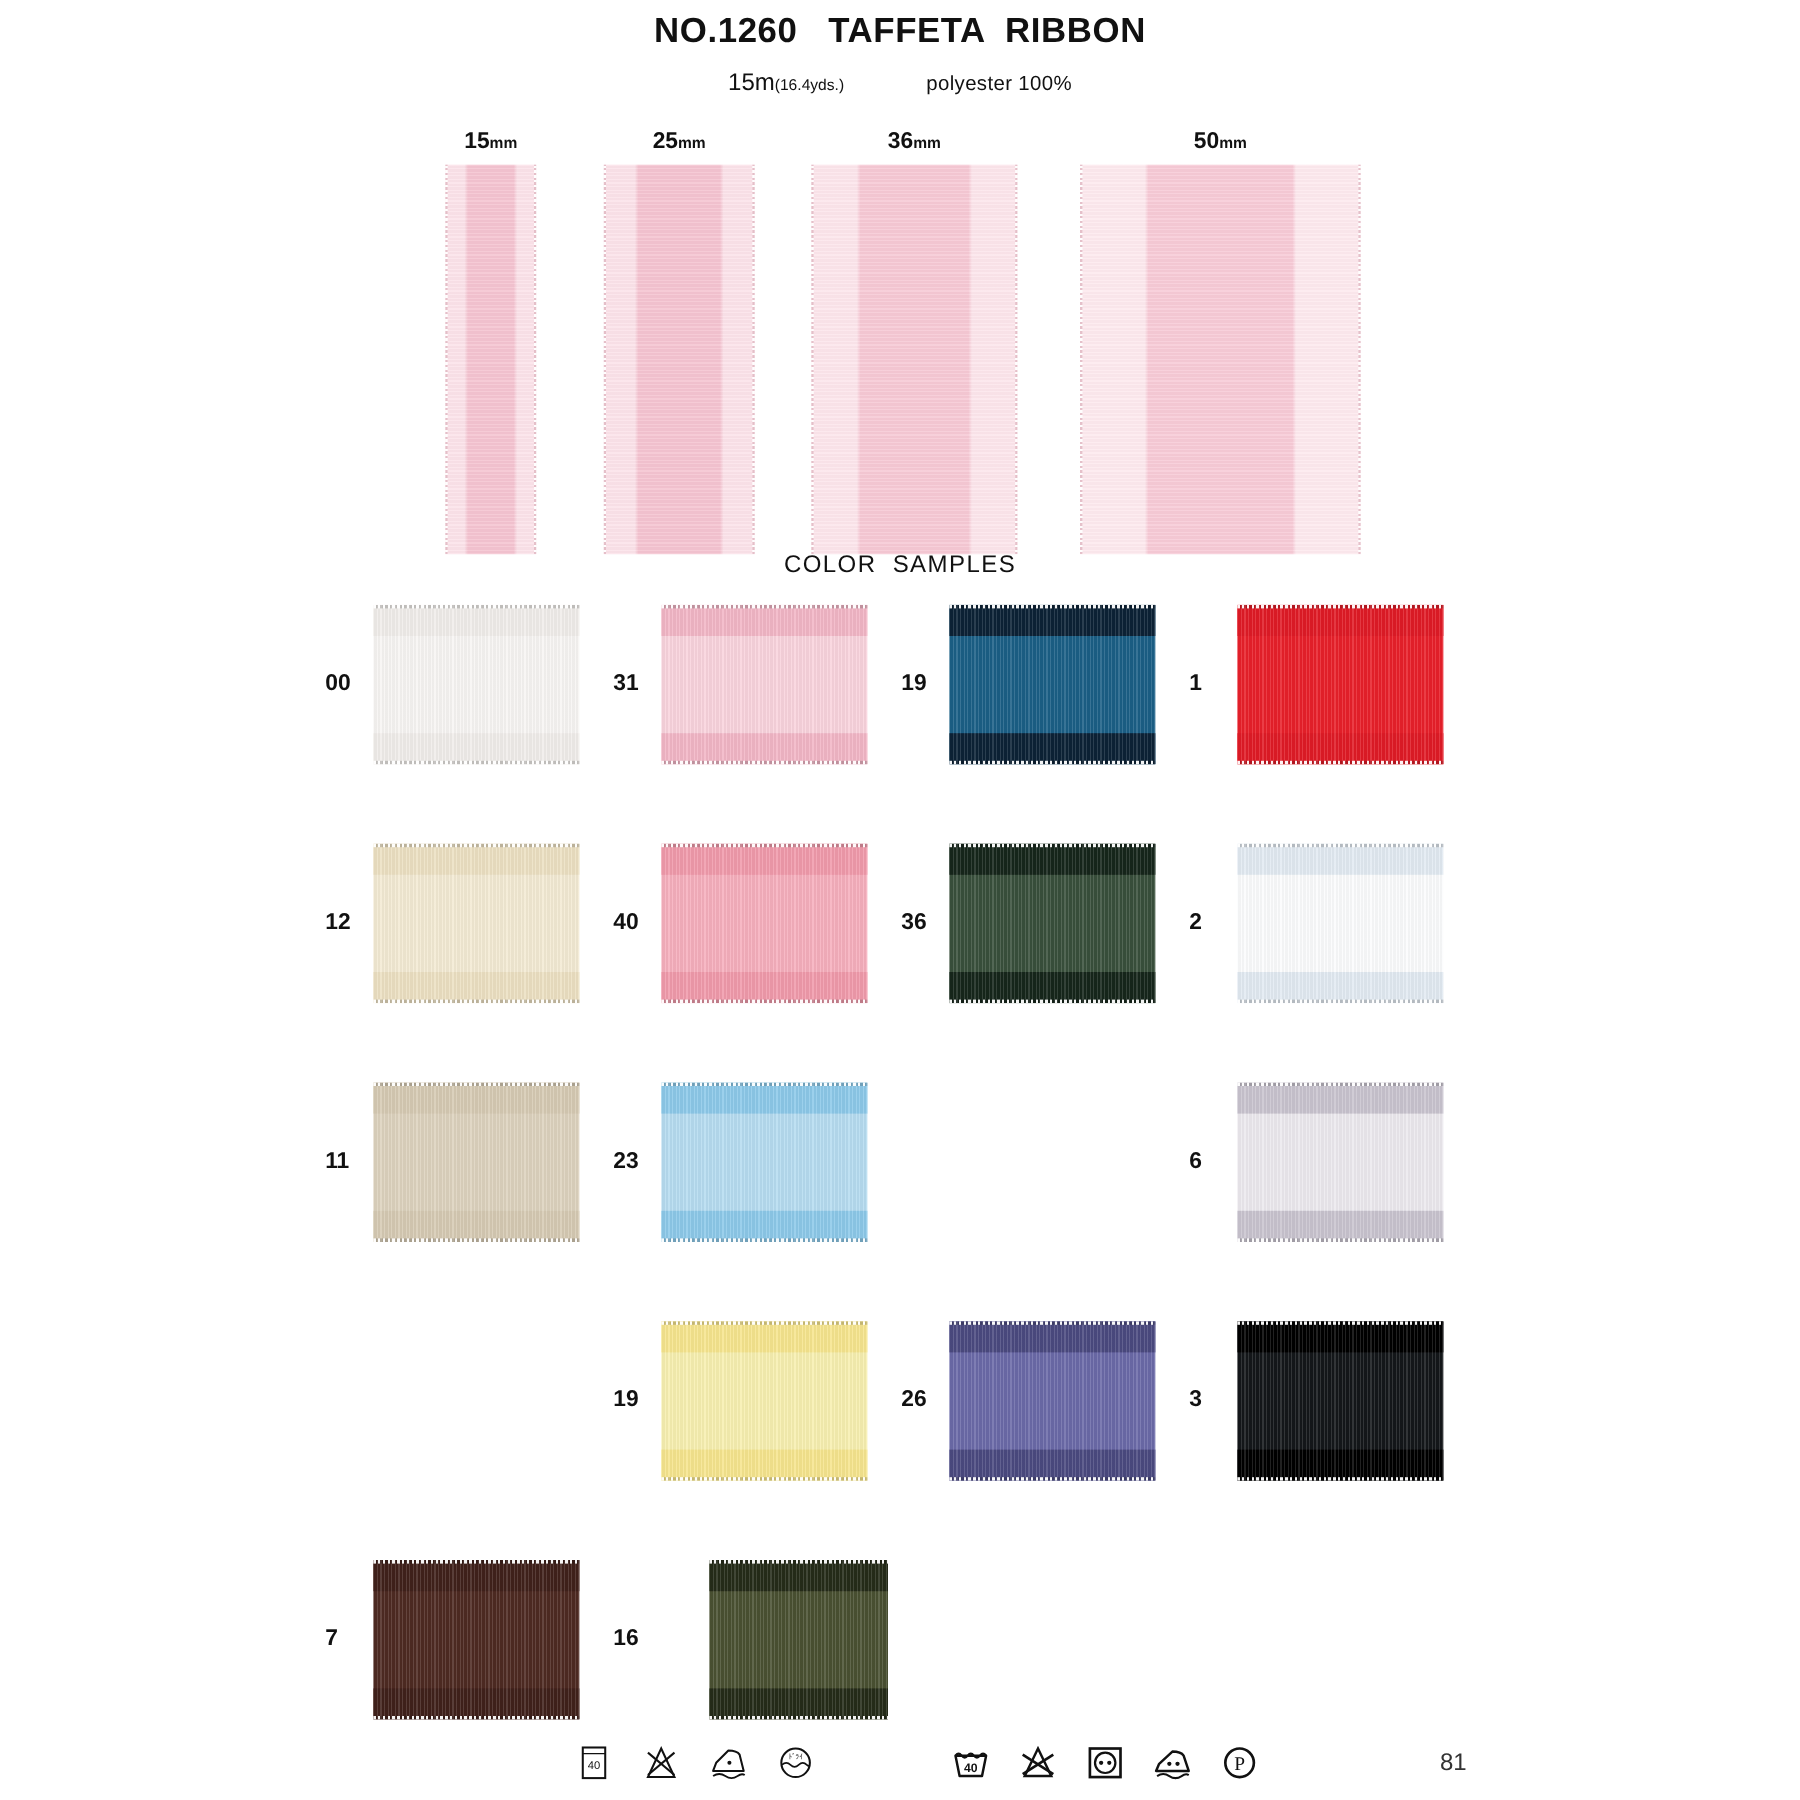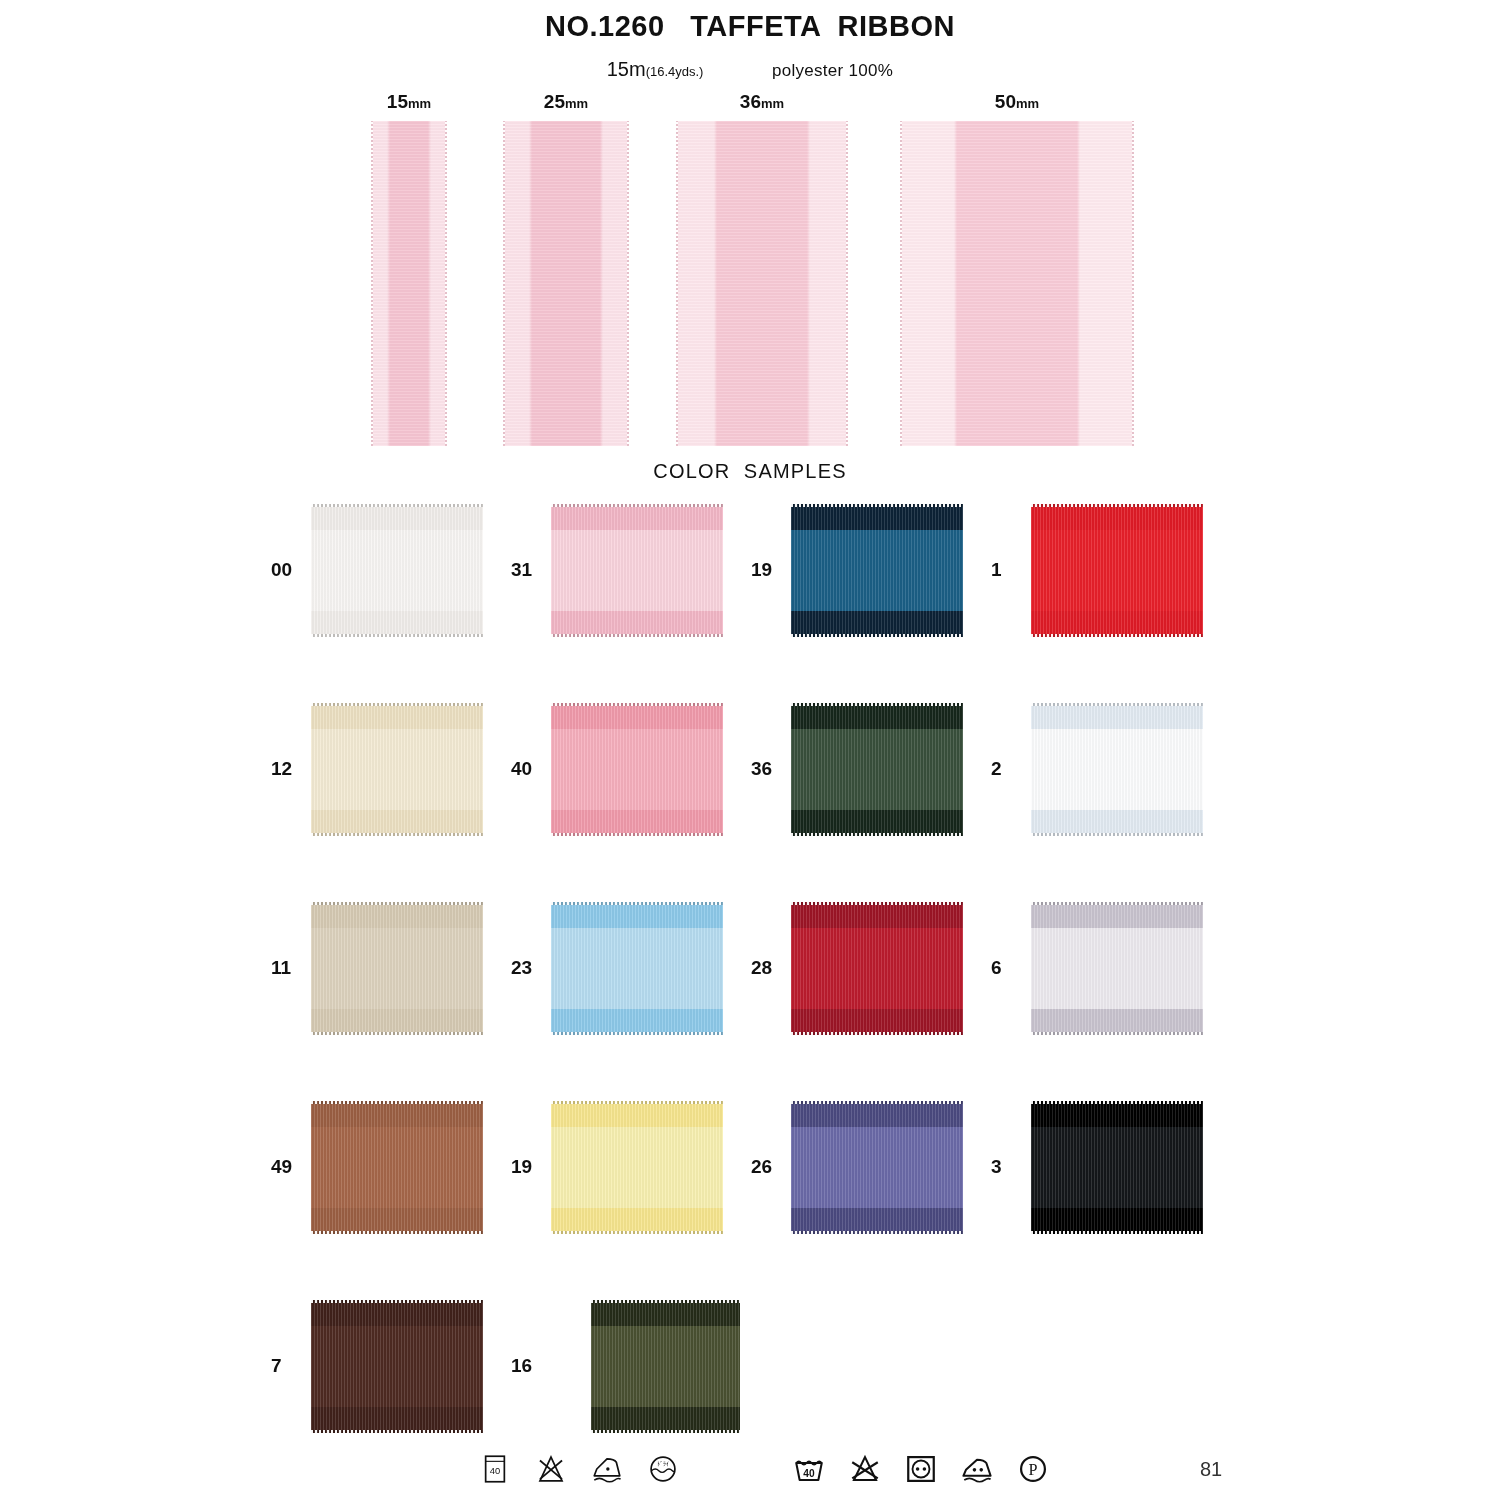--- a/index.html
+++ b/index.html
@@ -69,20 +69,21 @@
     top: 0;
   }
   .width-label {
     text-align: center;
     font-size: 19px;
     font-weight: bold;
     color: #111;
     line-height: 1;
     margin-bottom: 10px;
     white-space: nowrap;
+    margin-top: 16px;
   }
   .width-label .unit {
     font-size: 13px;
     font-weight: bold;
   }
   .ribbon-v {
     height: 325px;
     position: relative;
     overflow: hidden;
   }
@@ -396,55 +397,33 @@
         <div class="swatch-code">23</div>
         <div class="ribbon-h">
           <div class="core" style="background: rgb(182, 220, 240);"></div>
           <div class="band-top" style="background: rgb(141, 201, 233);"></div>
           <div class="band-bot" style="background: rgb(141, 201, 233);"></div>
           <div class="weave"></div>
           <div class="edge-top"></div>
           <div class="edge-bot"></div>
         </div>
       </div>
-      <div class="swatch-cell" style="left: 735px;">
-        <div class="swatch-code">28</div>
-        <div class="ribbon-h">
-          <div class="core" style="background: rgb(188, 28, 46);"></div>
-          <div class="band-top" style="background: rgb(157, 21, 38);"></div>
-          <div class="band-bot" style="background: rgb(157, 21, 38);"></div>
-          <div class="weave"></div>
-          <div class="edge-top"></div>
-          <div class="edge-bot"></div>
-        </div>
-      </div>
       <div class="swatch-cell" style="left: 975px;">
         <div class="swatch-code">6</div>
         <div class="ribbon-h">
           <div class="core" style="background: rgb(236, 233, 238);"></div>
           <div class="band-top" style="background: rgb(201, 196, 207);"></div>
           <div class="band-bot" style="background: rgb(201, 196, 207);"></div>
           <div class="weave"></div>
           <div class="edge-top"></div>
           <div class="edge-bot"></div>
         </div>
       </div>
     </div>
     <div class="swatch-row">
-      <div class="swatch-cell" style="left: 255px;">
-        <div class="swatch-code">49</div>
-        <div class="ribbon-h">
-          <div class="core" style="background: rgb(166, 103, 74);"></div>
-          <div class="band-top" style="background: rgb(155, 95, 67);"></div>
-          <div class="band-bot" style="background: rgb(155, 95, 67);"></div>
-          <div class="weave"></div>
-          <div class="edge-top"></div>
-          <div class="edge-bot"></div>
-        </div>
-      </div>
       <div class="swatch-cell" style="left: 495px;">
         <div class="swatch-code">19</div>
         <div class="ribbon-h">
           <div class="core" style="background: rgb(247, 239, 176);"></div>
           <div class="band-top" style="background: rgb(246, 229, 142);"></div>
           <div class="band-bot" style="background: rgb(246, 229, 142);"></div>
           <div class="weave"></div>
           <div class="edge-top"></div>
           <div class="edge-bot"></div>
         </div>

